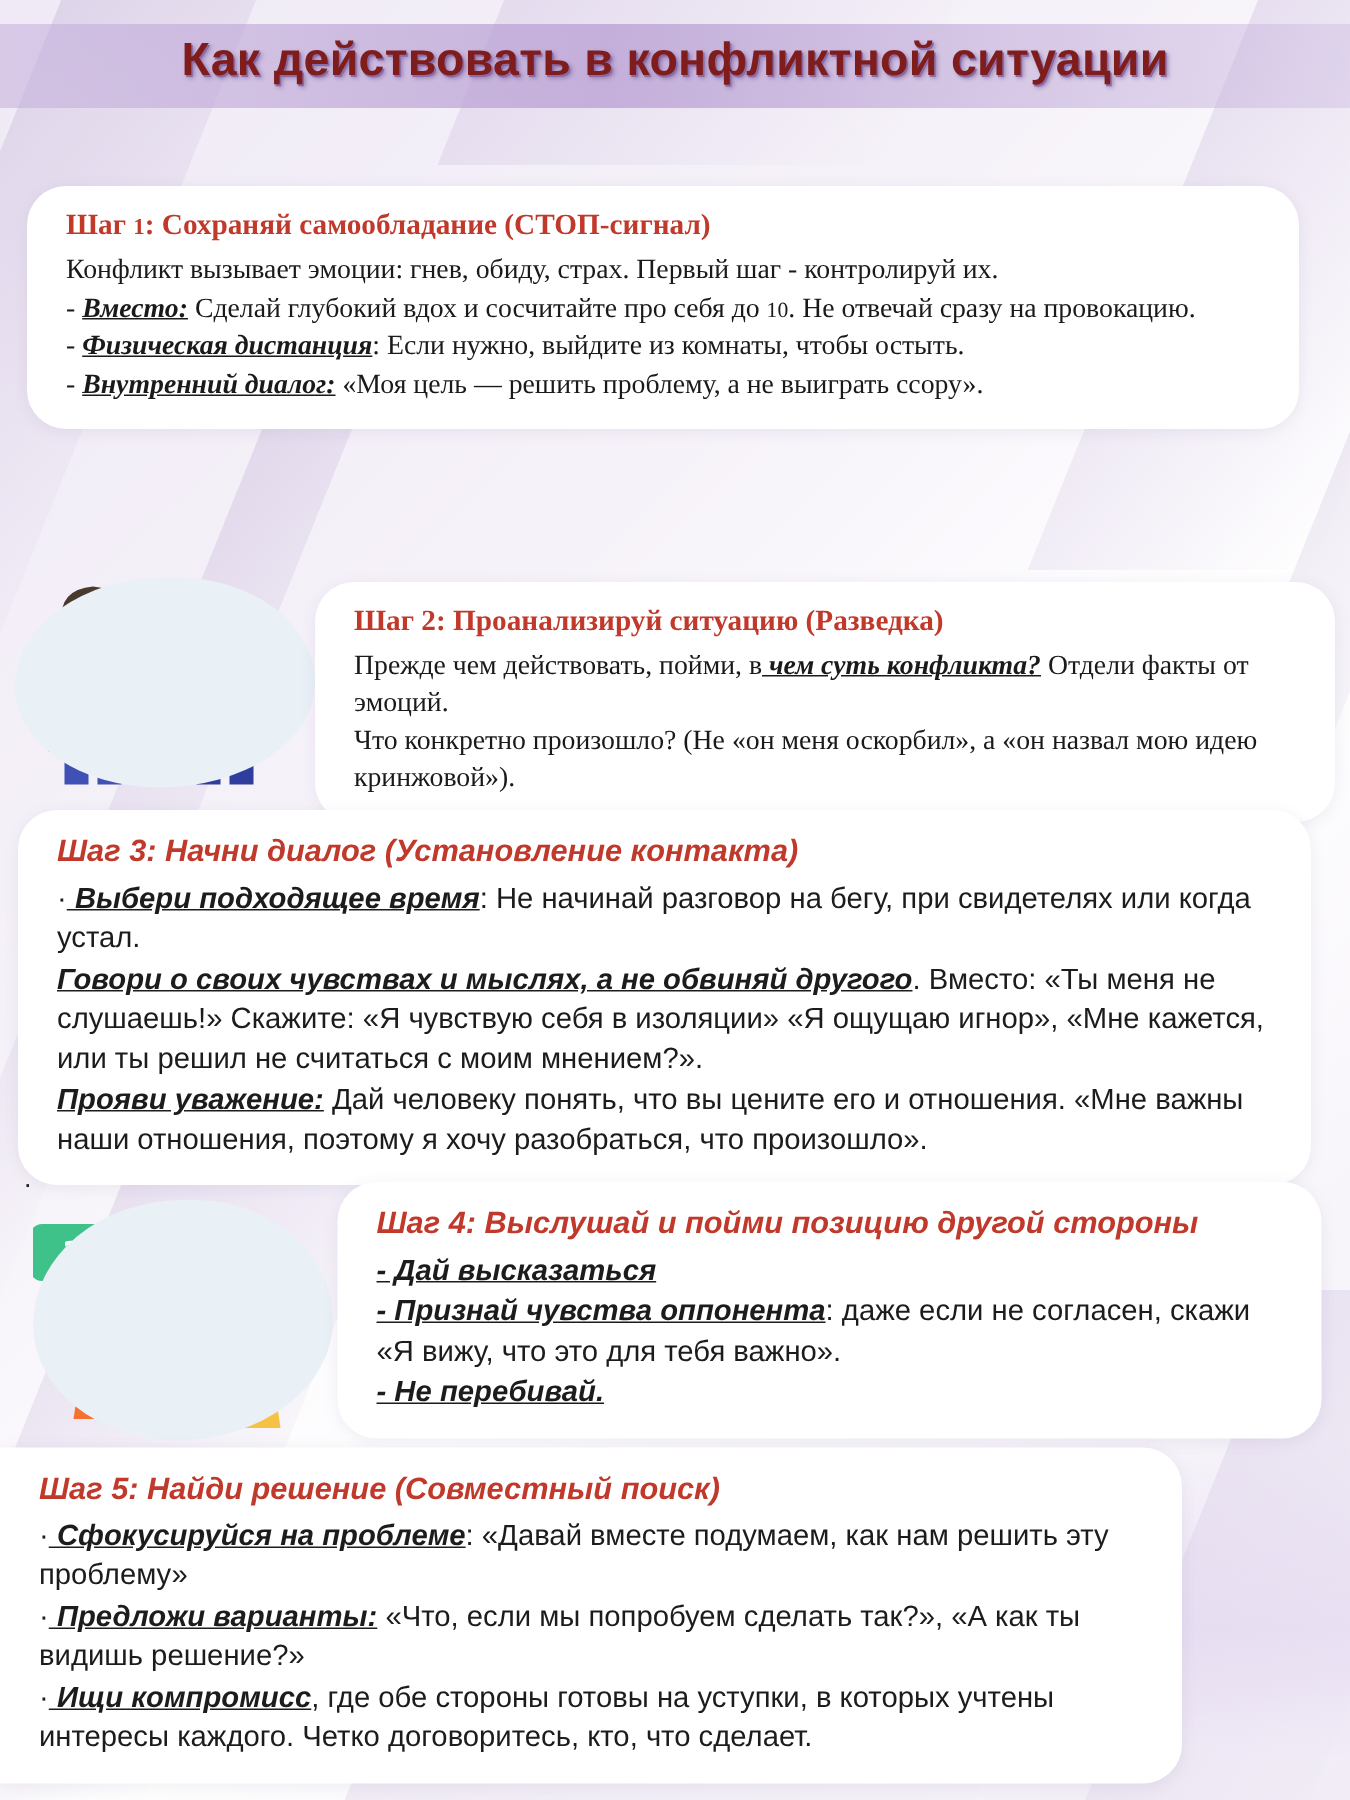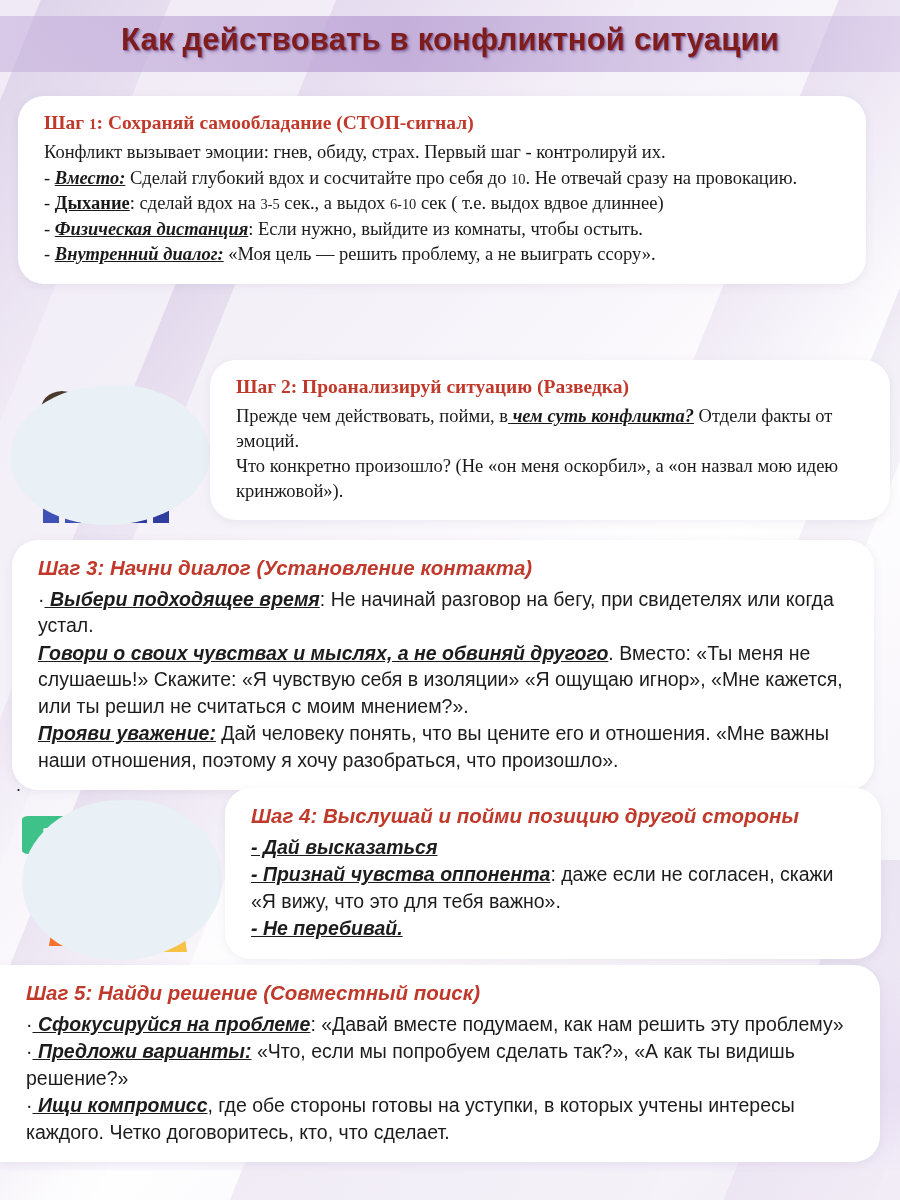--- a/index.html
+++ b/index.html
@@ -77,33 +77,33 @@
     color: #c0392b;
     margin: 0 0 4px 0;
   }
   .ln { margin: 0 0 1px 0; }
   .u  { text-decoration: underline; }
   .b  { font-weight: bold; }
   .i  { font-style: italic; }
   .small { font-size: 0.78em; }
 
   
-  .serif { font-family: "Liberation Serif", serif; font-size: 18.5px; color: #1a1a1a; line-height: 1.33; }
+  .serif { font-family: "Liberation Serif", serif; font-size: 18.5px; color: #1a1a1a; line-height: 1.33; margin-top: 28px; }
   .serif .step-head { font-size: 19.5px; font-family: "Liberation Serif", serif; }
 
   
   .sans { font-family: "Liberation Sans", sans-serif; font-size: 19.5px; color: #1c1c1c; line-height: 1.36; }
   .sans .step-head { font-size: 20.5px; font-style: italic; }
 
   
   #card1 { left: 18px;  top: 96px;  width: 848px; }
   #card2 { left: 210px; top: 360px; width: 680px; }
   #card3 { left: 12px;  top: 540px; width: 862px; }
   #card4 { left: 225px; top: 788px; width: 656px; }
-  #card5 { left: 0px;   top: 965px; width: 880px; border-radius: 0 26px 26px 0; }
+  #card5 { left: 0px;   top: 965px; width: 788px; border-radius: 0 26px 26px 0; }
 
   
   .illus {
     position: absolute;
   }
   #illus-handshake { left: 10px; top: 385px; width: 200px; height: 140px; }
   #illus-argue     { left: 22px; top: 800px; width: 200px; height: 160px; }
   .blob {
     position: absolute;
     inset: 0;
@@ -127,21 +127,20 @@
 </div>
 
 <div class="title-band"></div>
 <div class="title">Как действовать в конфликтной ситуации</div>
 
 <div class="card serif" id="card1">
   <div class="card-inner">
     <p class="step-head"><span>Шаг </span><span class="small">1</span><span>: Сохраняй самообладание (СТОП-сигнал)</span></p>
     <p class="ln">Конфликт вызывает эмоции: гнев, обиду, страх. Первый шаг -  контролируй их.</p>
     <p class="ln"><span>-</span> <span class="b i u">Вместо:</span><span> Сделай глубокий вдох и сосчитайте про себя до </span><span class="small">10</span><span>. Не отвечай сразу на провокацию.</span></p>
-    <p class="ln"><span>-</span> <span class="b u">Дыхание</span><span>: сделай вдох на </span><span class="small">3-5</span><span> сек., а выдох </span><span class="small">6-10</span><span> сек ( т.е. выдох вдвое длиннее)</span></p>
     <p class="ln"><span>-</span> <span class="b i u">Физическая дистанция</span><span>: Если нужно, выйдите из комнаты, чтобы остыть.</span></p>
     <p class="ln"><span>-</span> <span class="b i u">Внутренний диалог:</span><span> «Моя цель — решить проблему, а не выиграть ссору».</span></p>
   </div>
 </div>
 
 <div class="illus" id="illus-handshake">
   <div class="blob"></div>
   <svg width="200" height="140" viewBox="0 0 200 140">
 
     <ellipse cx="52" cy="36" rx="21" ry="22" fill="#f6c9a8"></ellipse>

